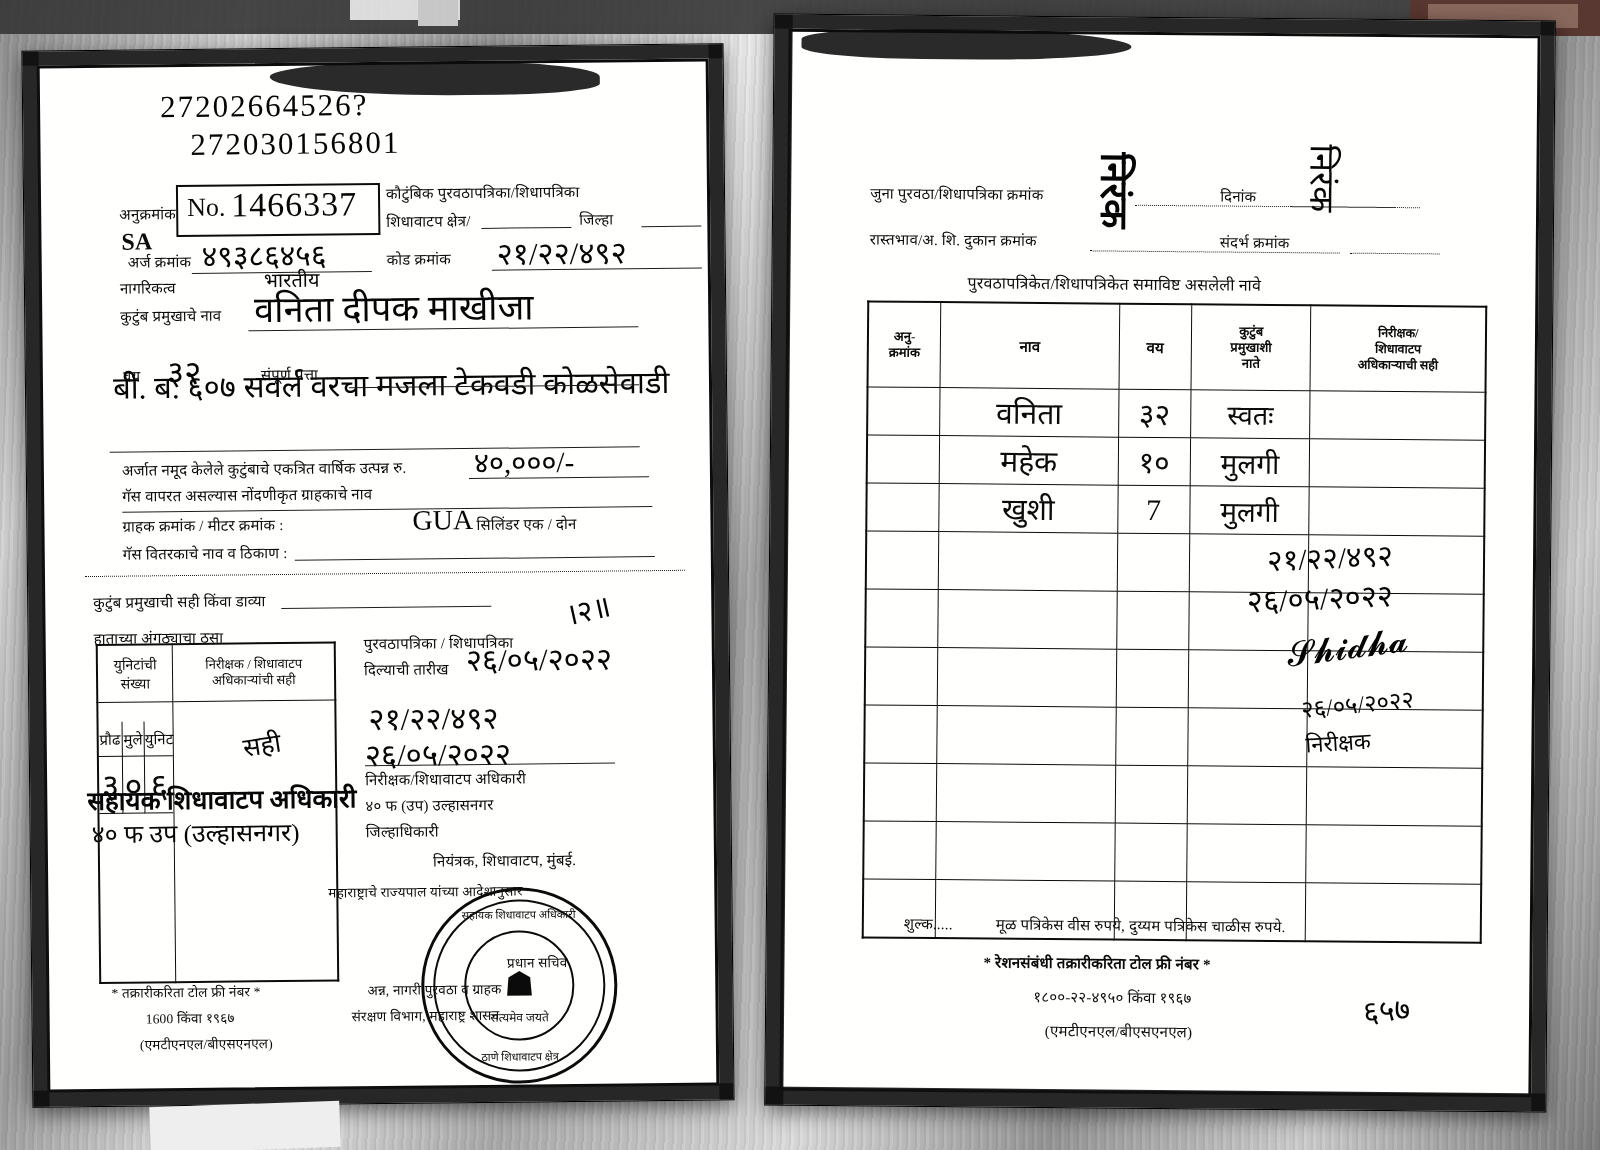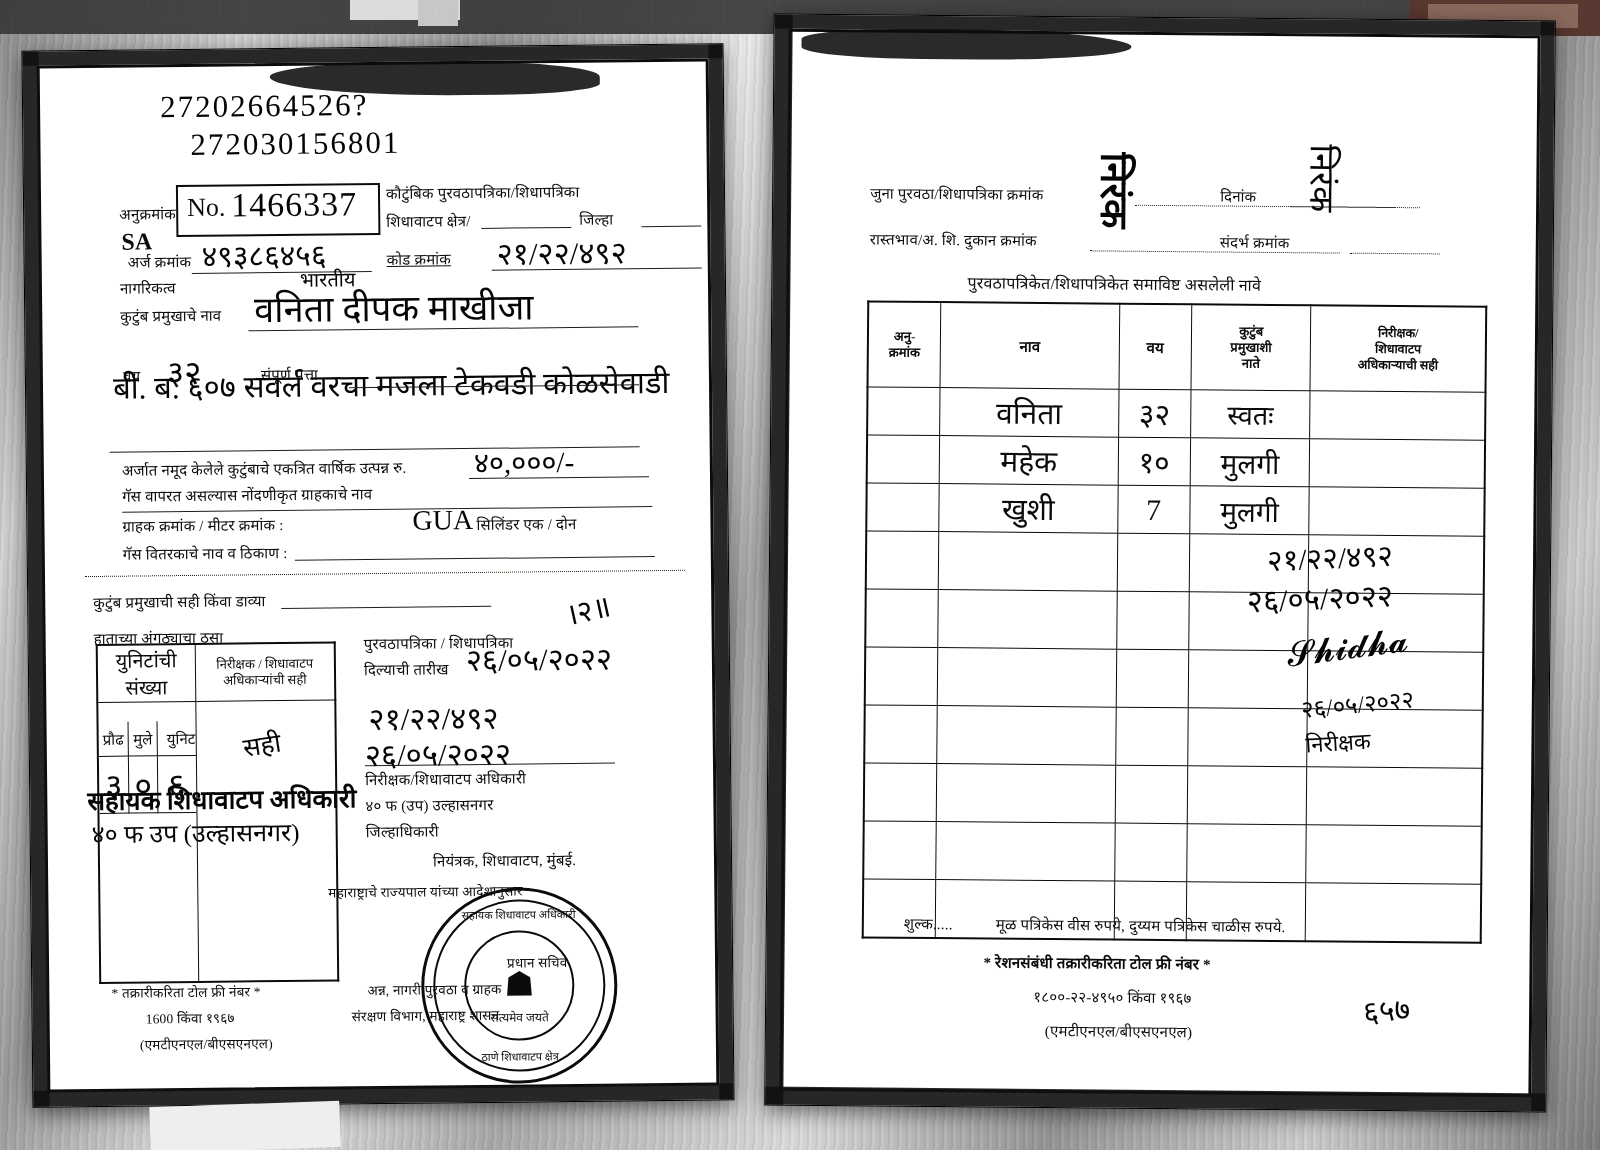--- a/index.html
+++ b/index.html
@@ -74,27 +74,27 @@
       <div class="txt hand" style="left:190px;top:120px;font-size:34px;letter-spacing:1px;">1466337</div>
 
       <div class="txt lbl" style="left:345px;top:118px;">कौटुंबिक पुरवठापत्रिका/शिधापत्रिका</div>
       <div class="txt lbl" style="left:345px;top:146px;">शिधावाटप क्षेत्र/</div>
       <div class="ln" style="left:440px;top:164px;width:90px;"></div>
       <div class="txt lbl" style="left:538px;top:146px;">जिल्हा</div>
       <div class="ln" style="left:600px;top:164px;width:60px;"></div>
 
       <div class="txt lbl" style="left:86px;top:184px;">अर्ज क्रमांक</div>
       <div class="txt hand" style="left:160px;top:168px;font-size:30px;">४९३८६४५६</div>
-      <div class="txt lbl" style="left:345px;top:184px;text-decoration:underline;">कोड क्रमांक</div>
+      <div class="txt lbl" style="left:345px;top:184px;">कोड क्रमांक</div>
       <div class="txt hand" style="left:455px;top:168px;font-size:31px;">२१/२२/४९२</div>
       <div class="ln" style="left:150px;top:206px;width:180px;"></div>
       <div class="ln" style="left:450px;top:206px;width:210px;"></div>
 
       <div class="txt lbl" style="left:78px;top:210px;">नागरिकत्व</div>
-      <div class="txt hand" style="left:222px;top:200px;font-size:20px;margin-left:36px;">भारतीय</div>
+      <div class="txt hand" style="left:222px;top:200px;font-size:20px;">भारतीय</div>
 
       <div class="txt lbl" style="left:78px;top:238px;">कुटुंब प्रमुखाचे नाव</div>
       <div class="txt hand big" style="left:212px;top:218px;font-size:36px;">वनिता दीपक माखीजा</div>
       <div class="ln" style="left:206px;top:264px;width:390px;"></div>
 
       <div class="txt lbl" style="left:80px;top:298px;">वय</div>
       <div class="txt hand" style="left:124px;top:282px;font-size:33px;">३२</div>
       <div class="txt lbl" style="left:218px;top:298px;">संपूर्ण पत्ता</div>
       <div class="txt hand" style="left:70px;top:300px;width:560px;white-space:normal;font-size:31px;line-height:42px;">बी. ब. ६०७ सवर्ल वरचा मजला टेकवडी कोळसेवाडी</div>
       <div class="ln" style="left:306px;top:322px;width:290px;"></div>
@@ -129,31 +129,31 @@
       <div class="txt lbl" style="left:318px;top:756px;">जिल्हाधिकारी</div>
       <div class="txt lbl" style="left:385px;top:786px;">नियंत्रक, शिधावाटप, मुंबई.</div>
       <div class="txt lbl sm" style="left:280px;top:818px;">महाराष्ट्राचे राज्यपाल यांच्या आदेशानुसार</div>
 
       <div class="txt hand" style="left:40px;top:714px;font-size:26px;font-weight:bold;">सहायक शिधावाटप अधिकारी</div>
       <div class="txt hand" style="left:44px;top:748px;font-size:25px;">४० फ उप (उल्हासनगर)</div>
 
       <table class="tbl" style="left:50px;top:576px;width:240px;height:340px;">
         <tbody>
             <tr>
-          <td style="height:52px;font-size:20px;">युनिटांची संख्या</td>
+          <td style="height:52px;font-size:14px;">युनिटांची संख्या</td>
           <td rowspan="1" style="height:52px;font-size:13px;line-height:16px;padding:2px;">निरीक्षक / शिधावाटप अधिकाऱ्यांची सही</td>
         </tr>
         <tr>
           <td style="padding:0;">
             <table style="width:100%;border-collapse:collapse;">
               <tbody>
                     <tr>
                 <td style="width:33%;height:34px;font-size:15px;border:1.5px solid #111;border-left:0;border-top:0;">प्रौढ</td>
                 <td style="width:33%;height:34px;font-size:15px;border:1.5px solid #111;border-top:0;">मुले</td>
-                <td style="width:34%;height:34px;font-size:15px;border:1.5px solid #111;border-right:0;border-top:0;padding-left:9px;">युनिट</td>
+                <td style="width:34%;height:34px;font-size:15px;border:1.5px solid #111;border-right:0;border-top:0;">युनिट</td>
               </tr>
               <tr>
                 <td style="height:56px;font-size:34px;border:1.5px solid #111;border-left:0;">३</td>
                 <td style="height:56px;font-size:34px;border:1.5px solid #111;">०</td>
                 <td style="height:56px;font-size:34px;border:1.5px solid #111;border-right:0;">६</td>
               </tr>
               <tr>
                       <td colspan="3" style="height:150px;border:0;"></td>
                     </tr>
             </tbody>

